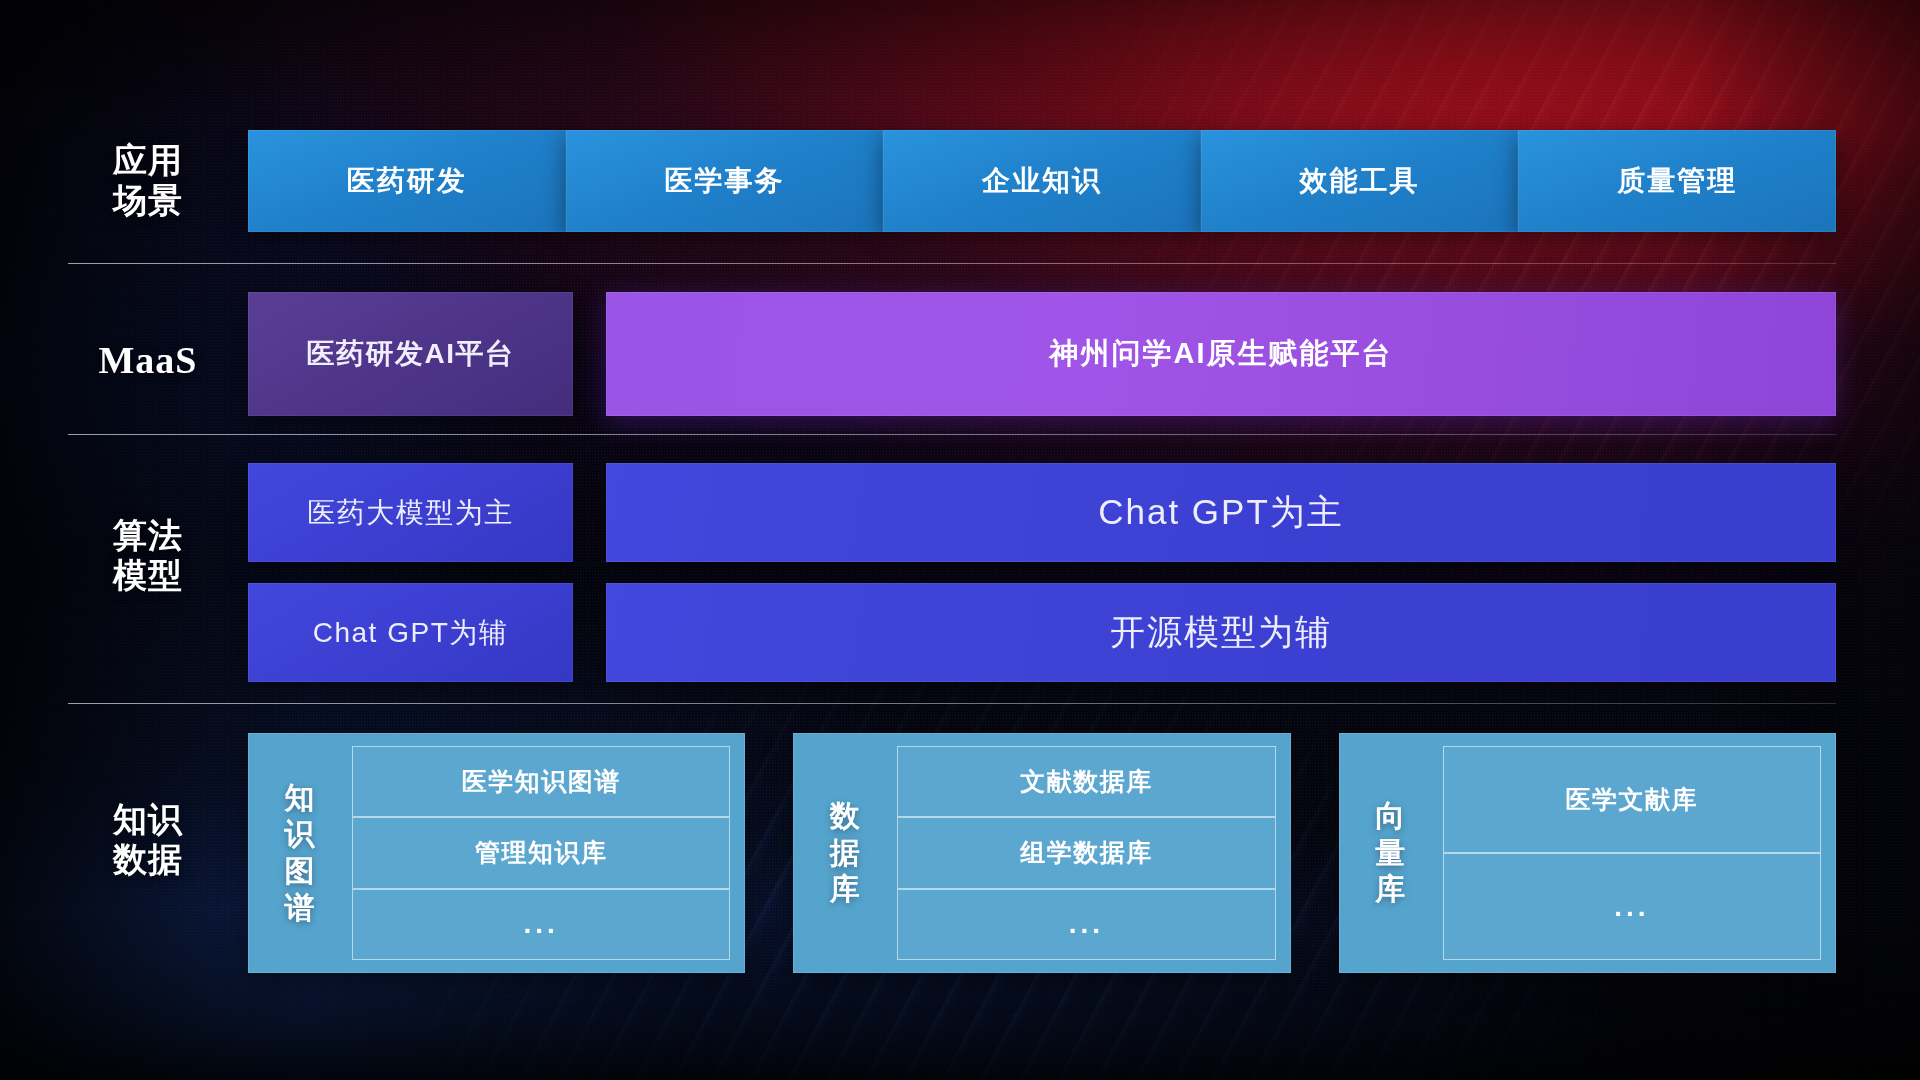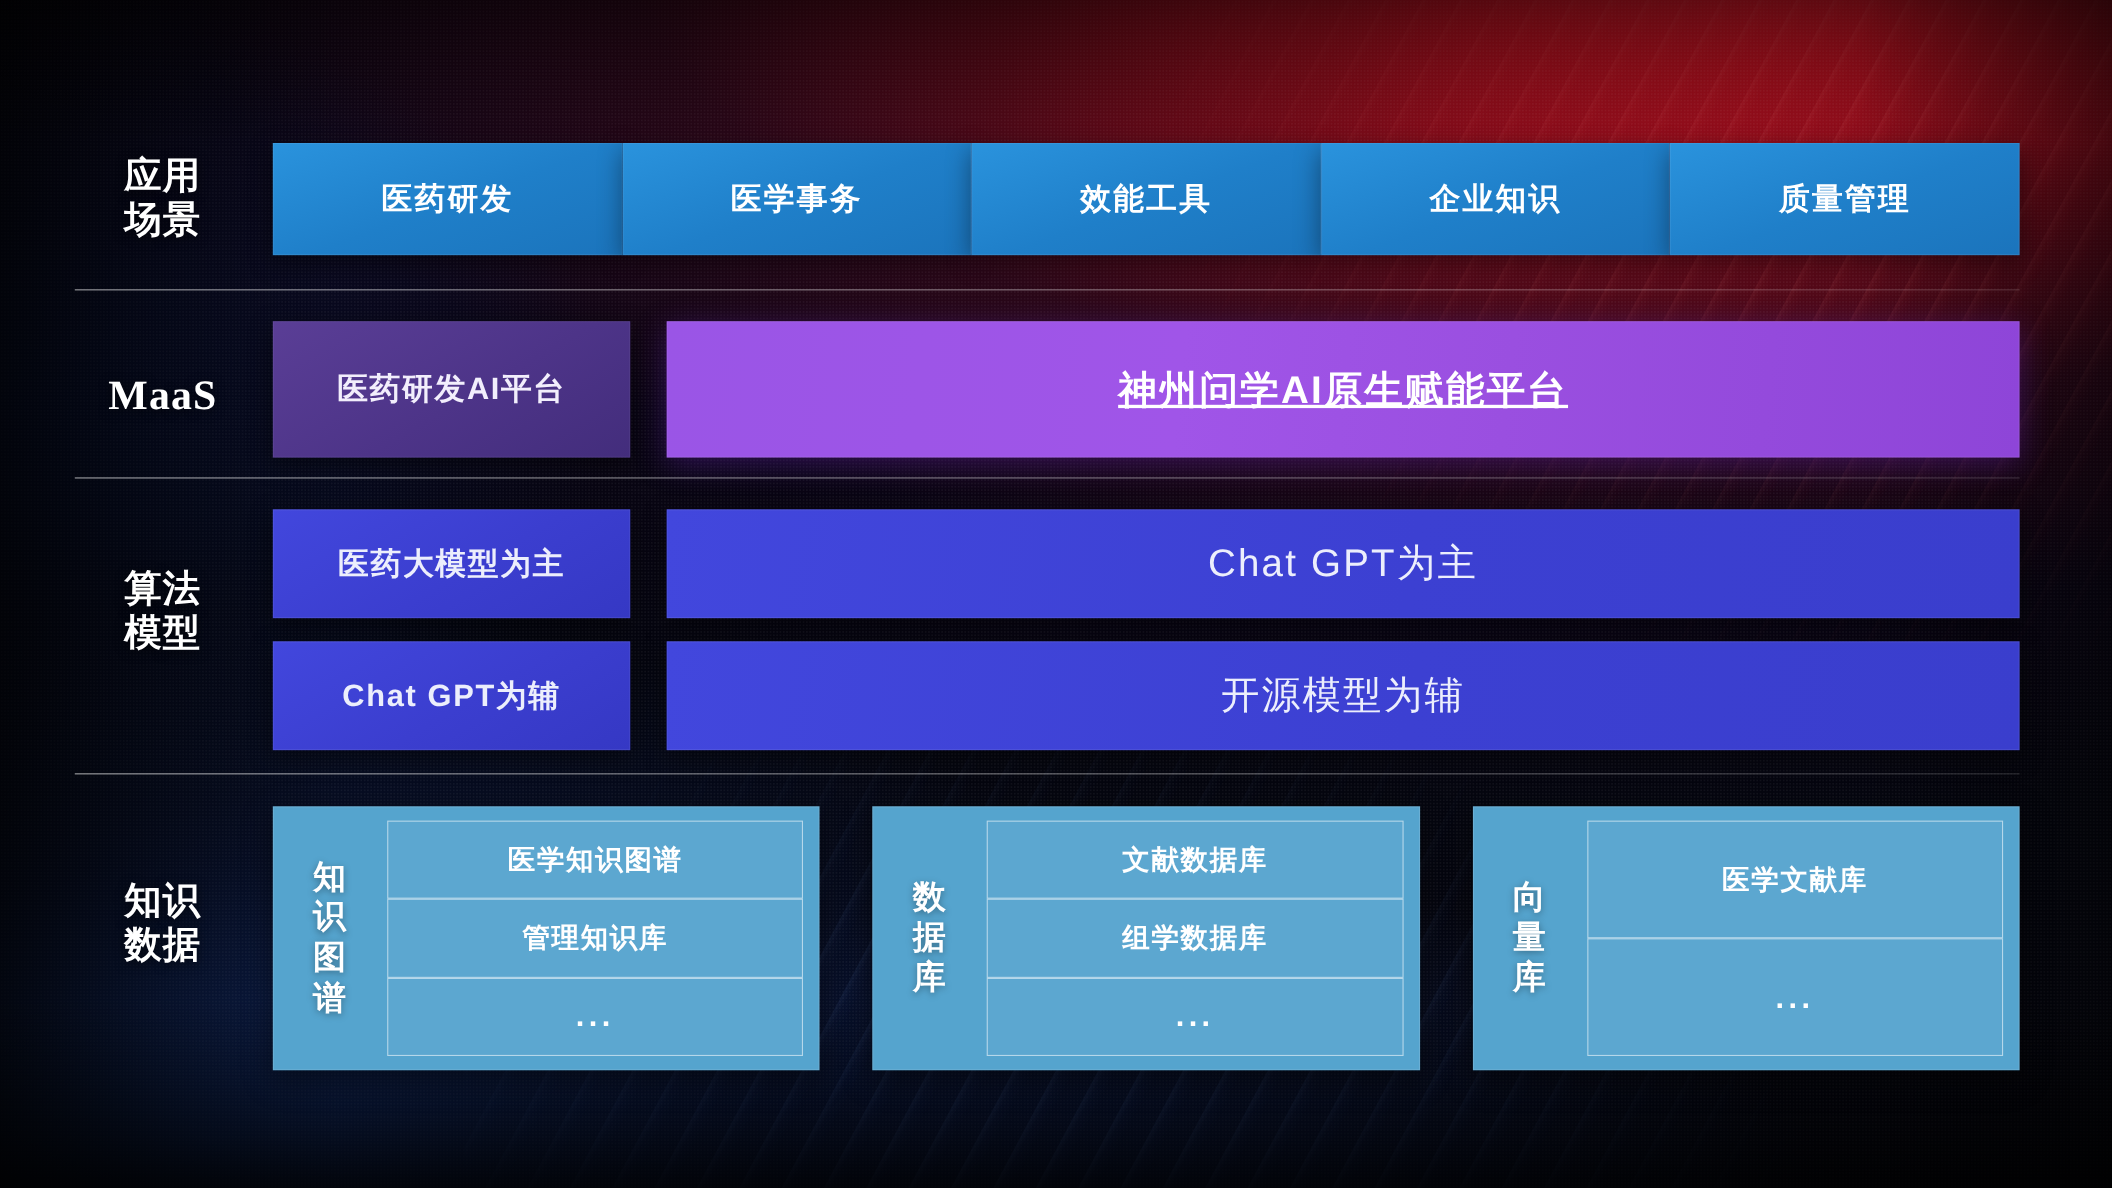--- a/index.html
+++ b/index.html
@@ -150,25 +150,24 @@
     letter-spacing: 1.5px;
     box-shadow: 0 6px 22px rgba(0,0,0,.45), inset 0 0 0 1px rgba(255,255,255,.06);
   }
   .maas-right {
     flex: 1;
     background: linear-gradient(96deg, #9a55e6 0%, #a055e8 38%, #9a4fe0 62%, #8e45d8 100%);
     display: flex;
     align-items: center;
     justify-content: center;
     color: #ffffff;
-    font-size: 35px;
+    font-size: 29px;
     font-weight: 700;
     letter-spacing: 2px;
     box-shadow: 0 6px 26px rgba(90,30,160,.45), inset 0 0 0 1px rgba(255,255,255,.08);
-    text-decoration: underline;
   }
 
   
   .algo {
     position: absolute;
     left: 248px;
     top: 463px;
     width: 1588px;
     display: flex;
     flex-direction: column;
@@ -180,21 +179,21 @@
     height: 99px;
   }
   .algo-left {
     width: 325px;
     background: linear-gradient(150deg, #4247dd 0%, #3b3ecf 55%, #3538c4 100%);
     display: flex;
     align-items: center;
     justify-content: center;
     color: #eceefc;
     font-size: 28px;
-    font-weight: 700;
+    font-weight: 400;
     letter-spacing: 1.5px;
     box-shadow: 0 6px 22px rgba(0,0,0,.45), inset 0 0 0 1px rgba(255,255,255,.07);
   }
   .algo-right {
     flex: 1;
     background: linear-gradient(100deg, #4247dd 0%, #3c40d2 55%, #3a3ecd 100%);
     display: flex;
     align-items: center;
     justify-content: center;
     color: #eceefc;
@@ -274,22 +273,22 @@
   <div class="content">
 
     <div class="row-label" style="left:68px; top:141px;">
       <div>应用</div>
       <div>场景</div>
     </div>
 
     <div class="apps">
       <div class="app-card" style="--accent: #2089d6;">医药研发</div>
       <div class="app-card" style="--accent: #2089d6;">医学事务</div>
+      <div class="app-card" style="--accent: #2089d6;">企业知识</div>
       <div class="app-card" style="--accent: #2089d6;">效能工具</div>
-      <div class="app-card" style="--accent: #2089d6;">企业知识</div>
       <div class="app-card" style="--accent: #2089d6;">质量管理</div>
     </div>
 
     <div class="divider" style="left:68px; top:263px; width:1768px;"></div>
 
     <div class="row-label" style="left:68px; top:338px; font-size:38px;">
       <div>MaaS</div>
     </div>
 
     <div class="maas">

